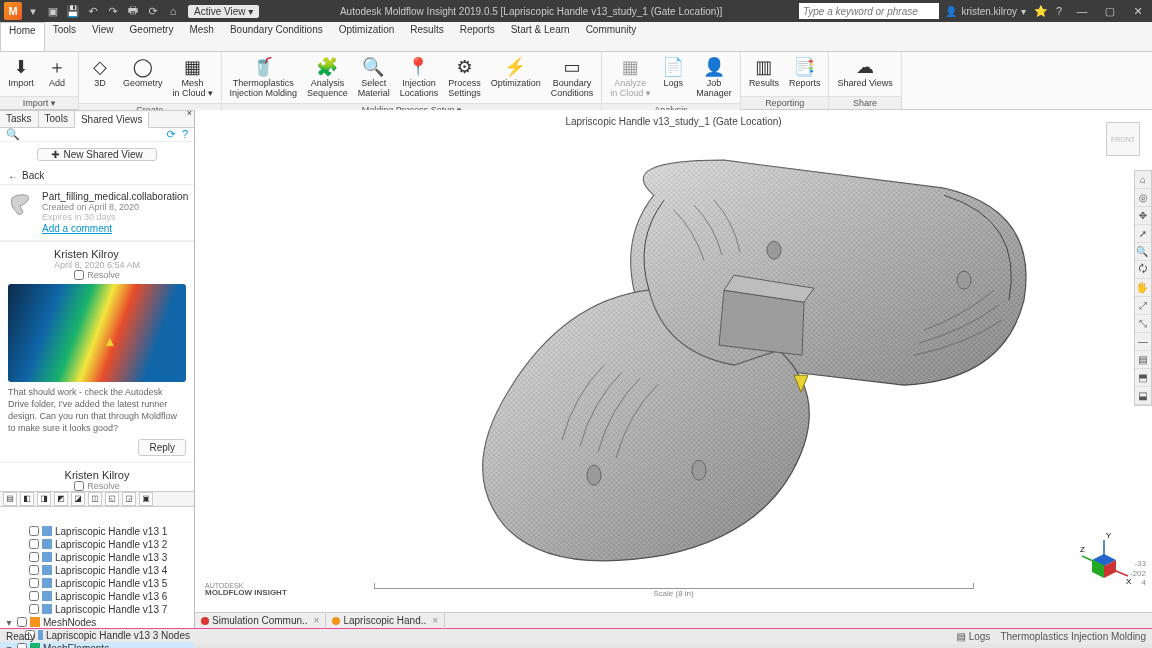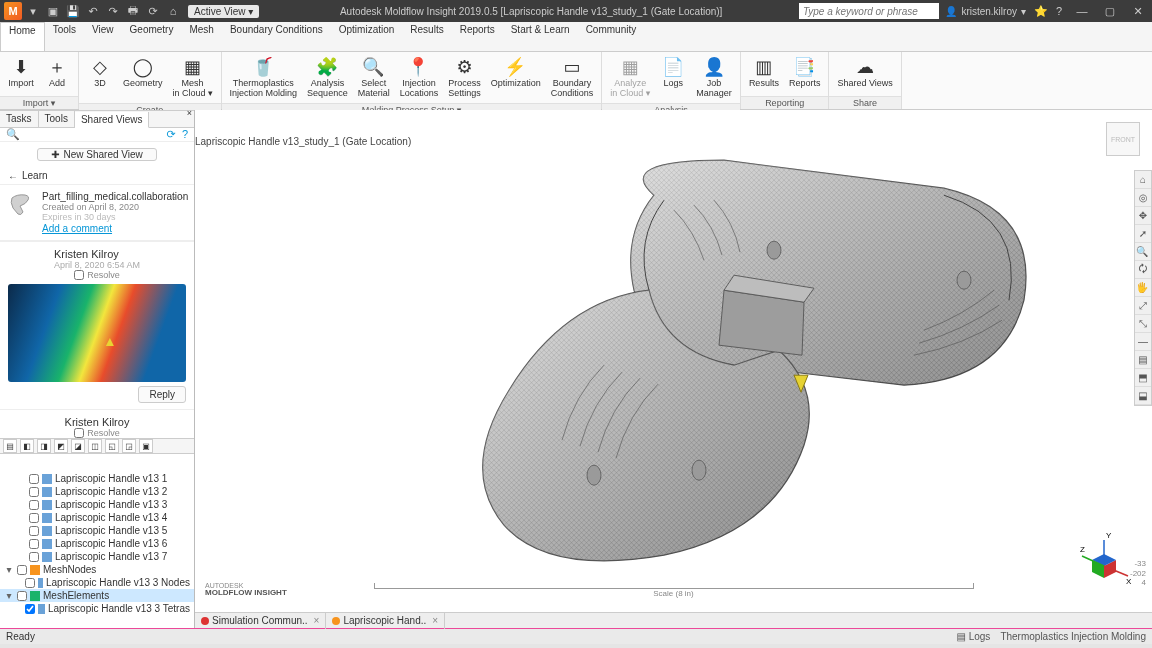--- a/index.html
+++ b/index.html
@@ -64,21 +64,21 @@
   .tree-row .exp { width:10px; text-align:center; color:#666;}
   .tree-row .chk { width:10px; height:10px;}
   .tree-row .cube { width:10px; height:10px; display:inline-block;}
   .tree-row.indent1 { padding-left: 16px;}
   .tree-row.selected { background:#cde8ff;}
   .tree-row.mn .cube { background:#f7941e;}
   .tree-row.me .cube { background:#19b36b;}
   .tree-row.layer .cube { background:#6aa2d8;}
   
   .viewport { flex:1; position:relative; background:#fff;}
-  .vp-title { position:absolute; top:6px; left:0; right:0; font-size:10px; color:#444;margin-top:20px;}
+  .vp-title { position:absolute; top:6px; left:0; right:0; text-align:center; font-size:10px; color:#444;}
   .viewcube { position:absolute; top:12px; right:12px; width:34px; height:34px; border:1px solid #ccc; background:#f7f7f7; font-size:7px; display:flex;align-items:center;justify-content:center; color:#bbb;}
   .right-tools { position:absolute; top:60px; right:0; width:18px; background:#f0f0f0; border:1px solid #ccc; display:flex; flex-direction:column;}
   .right-tools .rt { height:18px; border-bottom:1px solid #ddd; display:flex;align-items:center;justify-content:center; font-size:10px; color:#555;}
   .axis-gizmo { position:absolute; bottom:42px; right:18px; width:60px; height:60px;}
   .coord-readout { position:absolute; bottom:40px; right:6px; font-size:8px; color:#888; text-align:right; line-height:1.2;}
   .scale-bar { position:absolute; bottom:30px; left:50%; transform:translateX(-50%); font-size:8px; color:#888; display:flex; flex-direction:column; align-items:center;}
   .scale-line { width:600px; height:6px; border-left:1px solid #999; border-right:1px solid #999; border-bottom:1px solid #999;}
   .brand { position:absolute; bottom:30px; left:10px; font-size:7px; color:#888; line-height:1.1;}
   .brand b { font-size:8px; color:#555;}
   
@@ -261,21 +261,21 @@
         <span class="ticon">⟳</span>&nbsp;
         <span class="ticon">?</span>
       </span>
     </div>
     <div class="new-shared">
       <span>✚</span>
       <span>New Shared View</span>
     </div>
     <div class="back-row">
       <span>←</span>
-      <span>Learn</span>
+      <span>Back</span>
     </div>
     <div class="collab-header">
       <div class="dots">⋯</div>
       <div class="part-thumb">
         <svg width="26" height="26" viewBox="0 0 26 26">
             <path d="M4 6 Q2 10 5 16 L10 22 Q13 24 15 20 L12 14 Q18 12 20 8 Q22 4 17 3 Q9 2 4 6 Z" fill="#d0d0d0" stroke="#999"></path>
           </svg>
       </div>
       <div class="collab-meta">
         <div class="title">Part_filling_medical.collaboration</div>
@@ -290,20 +290,21 @@
         <div>
           <div class="comment-author">Kristen Kilroy</div>
           <div class="comment-date">April 8, 2020 6:54 AM</div>
         </div>
         <label class="resolve">
           <input type="checkbox" style=""> 
             <span>Resolve</span>
         </label>
       </div>
       <div class="comment-img"></div>
+      <div class="comment-text">That should work - check the Autodesk Drive folder, I've added the latest runner design. Can you run that through Moldflow to make sure it looks good?</div>
       <div class="reply-btn">Reply</div>
     </div>
 
     <div class="comment-card" style="padding-bottom:0;">
       <div class="comment-head">
         <div>
           <div class="comment-author">Kristen Kilroy</div>
         </div>
         <label class="resolve">
           <input type="checkbox" style=""> 

